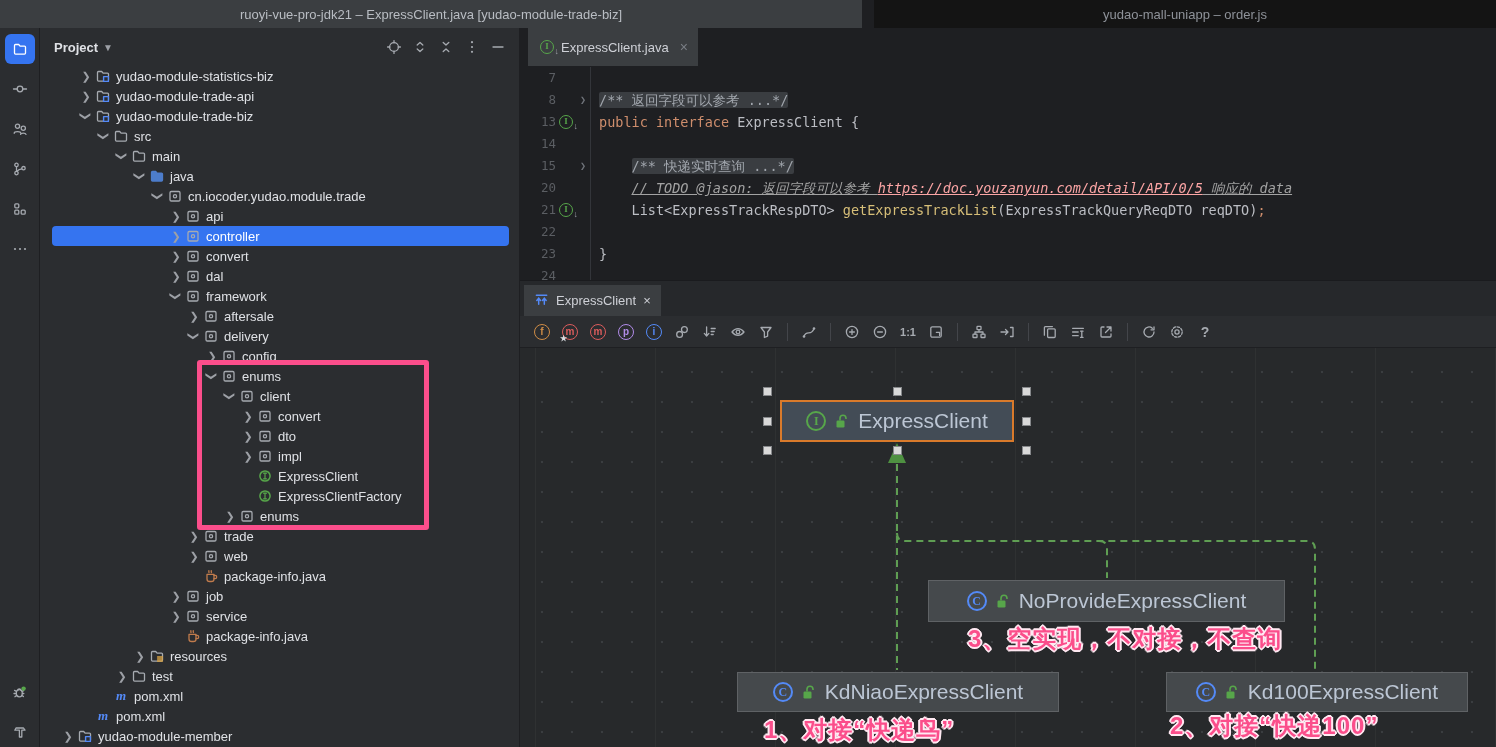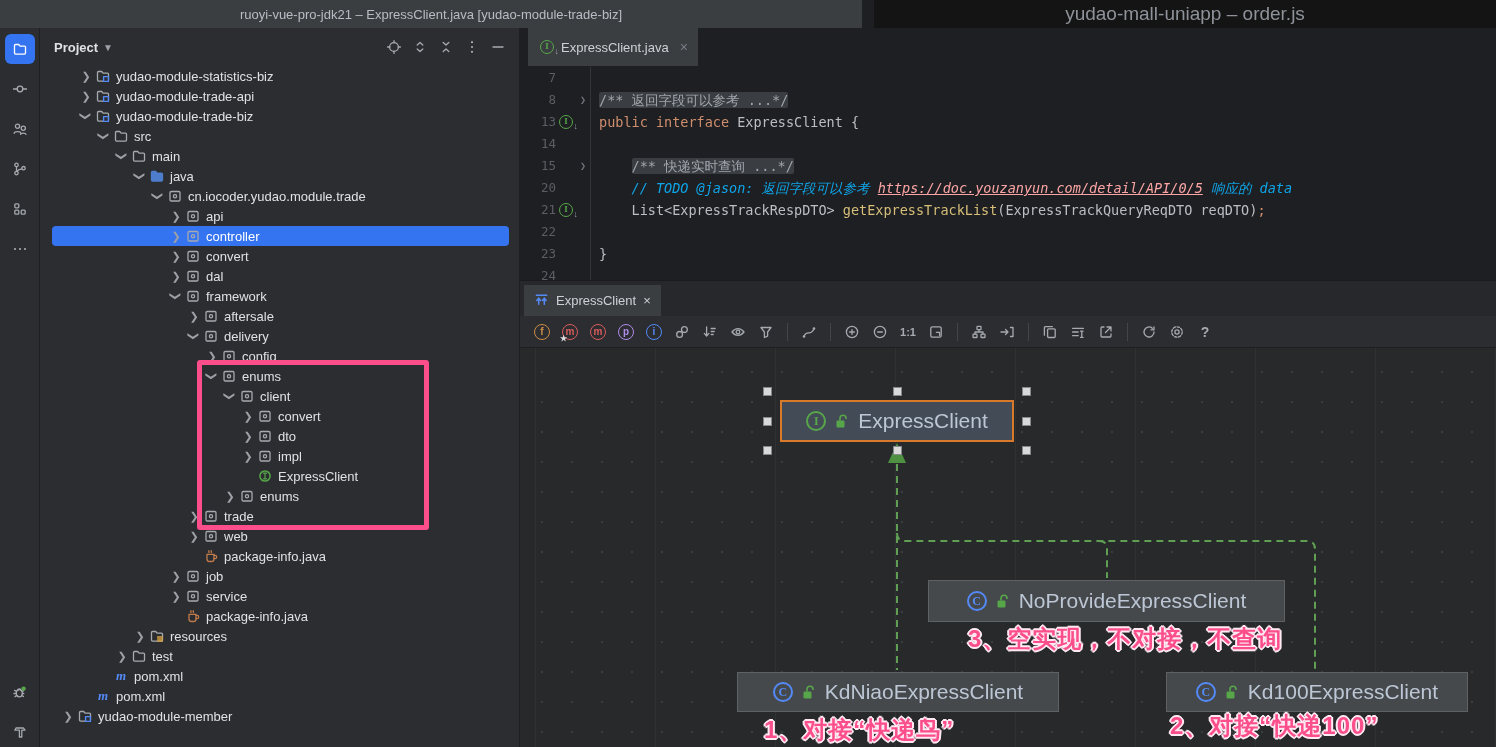--- a/index.html
+++ b/index.html
@@ -5,21 +5,21 @@
   * { margin:0; padding:0; box-sizing:border-box; }
   html,body { width:1496px; height:747px; overflow:hidden; background:#1E1F22;
     font-family:"Liberation Sans", sans-serif; }
   #app { width:1496px; height:747px; display:flex; flex-direction:column;
     --accent:#3574F0; --pink:#FB4E8B; --green:#5F9E53; --sel-orange:#D97A2B; }
 
   
   .titlebar { height:28px; display:flex; flex:none; }
   .titlebar .left { width:862px; background:#3B3E41; color:#B9BDC3; font-size:13px;
     display:flex; align-items:center; justify-content:center; }
-  .titlebar .right { flex:1; background:#141414; color:#8E9299; font-size:19px;
+  .titlebar .right { flex:1; background:#141414; color:#8E9299; font-size:13px;
     display:flex; align-items:center; justify-content:center;margin-left:12px; }
 
   .main { flex:1; display:flex; min-height:0; }
 
   
   .activity { width:40px; background:#2B2D30; border-right:1px solid #1E1F22;
     display:flex; flex-direction:column; align-items:center; padding-top:6px; position:relative; }
   .act-btn { width:30px; height:30px; border-radius:6px; display:flex; align-items:center;
     justify-content:center; margin-bottom:10px; color:#A6AAB0; }
   .act-btn.active { background:var(--accent); color:#fff; }
@@ -59,21 +59,21 @@
   .code { height:214px; flex:none; background:#1E1F22; overflow:hidden; padding-top:1px;
     font-family:"DejaVu Sans Mono", monospace; font-size:13.5px; }
   .cline { height:22px; line-height:22px; display:flex; white-space:pre; }
   .gut-num { width:36px; flex:none; text-align:right; color:#5B5E63; font-size:12.5px; }
   .gut-ico { width:20px; flex:none; display:flex; align-items:center; justify-content:center; }
   .gut-fold { width:14px; flex:none; color:#6F737A; font-size:10px; text-align:center; }
   .cbody { border-left:1px solid #33353A; padding-left:8px; color:#BCBEC4; }
   .c-kw { color:#CF8E6D; }
   .c-plain { color:#BCBEC4; }
   .c-fold { color:#A1A6AD; background:#3A3D41; border-radius:2px; }
-  .c-todo { color:#0ea5e9; font-style:italic; }
+  .c-todo { color:#a3a3a3; font-style:italic;text-decoration:underline; }
   .c-url { color:#fca5a5; font-style:italic; text-decoration:underline; }
   .c-method { color:#D6BE78; }
   .c-semi { color:#CF8E6D; }
   .impl-ico { position:relative; width:14px; height:14px; border:1.4px solid #57A64A; border-radius:50%;
     color:#57A64A; font-size:9px; font-weight:bold; text-align:center; line-height:11px;
     font-family:"Liberation Serif",serif; }
   .impl-ico:after { content:"↓"; position:absolute; right:-6px; bottom:-4px; color:#9DA0A6;
     font-size:9px; font-family:"Liberation Sans",sans-serif; }
 
   
@@ -420,20 +420,30 @@
           <div class="trow" style="padding-left: 200px;">
             <span class="tchev"></span>
             <span class="tico">
               <svg width="16" height="16" viewBox="0 0 16 16" fill="none" stroke="#A6AAB0" stroke-width="1.3" stroke-linecap="round" stroke-linejoin="round">
                 <circle cx="8" cy="8" r="5.1" stroke="#57A64A" stroke-width="1.5"></circle>
                 <path d="M8 5.2v5.6M6.5 5.2h3M6.5 10.8h3" stroke="#57A64A" stroke-width="1.2"></path>
               </svg>
             </span>
             <span class="tlabel">ExpressClient</span>
           </div>
+          <div class="trow" style="padding-left: 200px;">
+            <span class="tchev"></span>
+            <span class="tico">
+              <svg width="16" height="16" viewBox="0 0 16 16" fill="none" stroke="#A6AAB0" stroke-width="1.3" stroke-linecap="round" stroke-linejoin="round">
+                <circle cx="8" cy="8" r="5.1" stroke="#57A64A" stroke-width="1.5"></circle>
+                <path d="M8 5.2v5.6M6.5 5.2h3M6.5 10.8h3" stroke="#57A64A" stroke-width="1.2"></path>
+              </svg>
+            </span>
+            <span class="tlabel">ExpressClientFactory</span>
+          </div>
           <div class="trow" style="padding-left: 182px;">
             <span class="tchev">❯</span>
             <span class="tico">
               <svg width="16" height="16" viewBox="0 0 16 16" fill="none" stroke="#A6AAB0" stroke-width="1.3" stroke-linecap="round" stroke-linejoin="round">
                 <rect x="3" y="3.5" width="10" height="9.5" rx="1.3"></rect>
                 <circle cx="8" cy="8.2" r="1.6"></circle>
               </svg>
             </span>
             <span class="tlabel">enums</span>
           </div>

